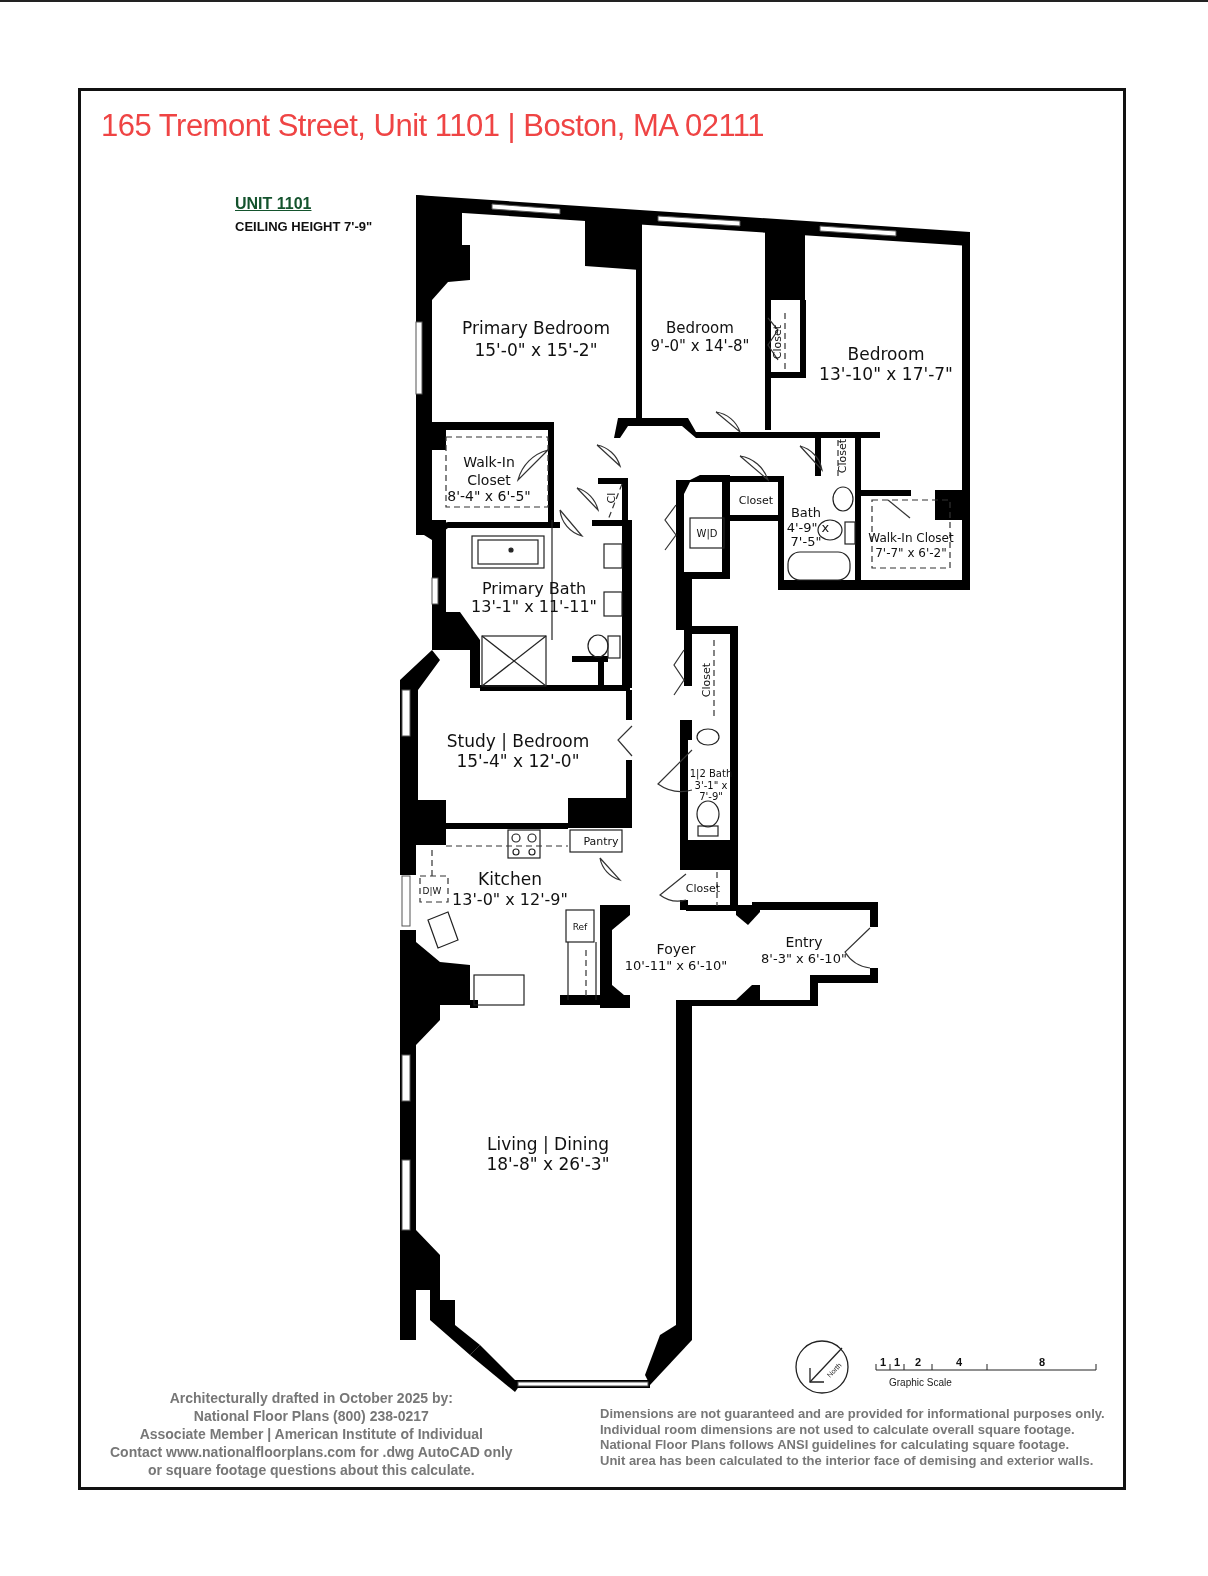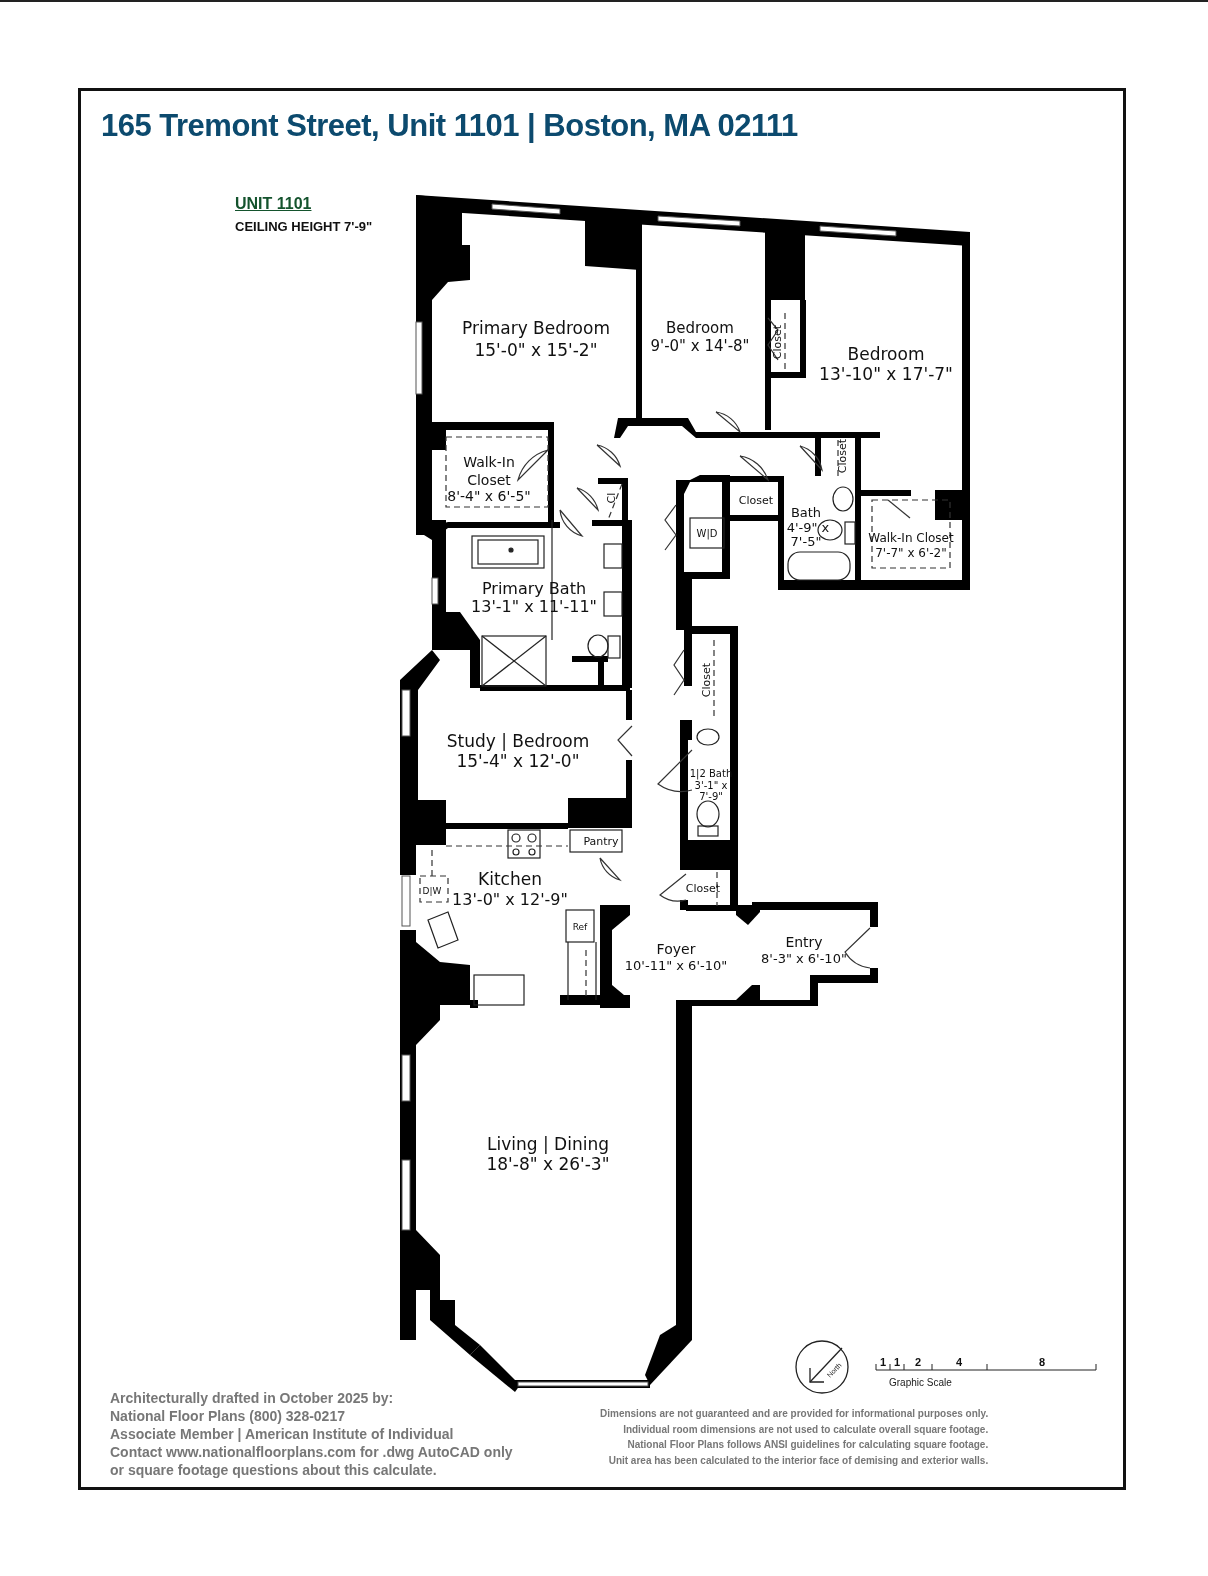--- a/index.html
+++ b/index.html
@@ -1,25 +1,25 @@
 <!DOCTYPE html>
 <html><head>
 <meta charset="utf-8">
 <style>
   html, body { margin:0; padding:0; background:#fff; }
   body { width:1208px; height:1576px; position:relative; overflow:hidden; font-family:"Liberation Sans", sans-serif; }
   .topbar { position:absolute; left:0; top:0; width:1208px; height:2px; background:#222; }
   .frame { position:absolute; left:78px; top:88px; width:1048px; height:1402px; border:3px solid #111; box-sizing:border-box; }
-  .title { position:absolute; left:101px; top:108px; font-size:31px; font-weight:bold; color:#0c4a6e; letter-spacing:-0.5px; white-space:nowrap; }
+  .title { position:absolute; left:101px; top:108px; font-size:31px; font-weight:normal; color:#ef4444; letter-spacing:-0.5px; white-space:nowrap; }
   .unit-label { position:absolute; left:235px; top:195px; font-size:16px; font-weight:bold; text-decoration:underline; color:#14532d; }
   .ceiling { position:absolute; left:235px; top:219px; font-size:13px; font-weight:bold; color:#111; }
   svg.plan { position:absolute; left:0; top:0; }
   .rl { font-family:"DejaVu Sans", sans-serif; fill:#111; text-anchor:middle; }
-  .note-left { position:absolute; left:110px; top:1389px; font-size:14px; font-weight:bold; color:#777; line-height:18px; }
-  .note-right { position:absolute; left:600px; top:1406px; font-size:10px; font-weight:bold; color:#777; line-height:15.5px;text-align:right; }
+  .note-left { position:absolute; left:110px; top:1389px; font-size:14px; font-weight:bold; color:#777; line-height:18px;text-align:center; }
+  .note-right { position:absolute; left:600px; top:1406px; font-size:13px; font-weight:bold; color:#777; line-height:15.5px; }
   .scale-label { position:absolute; left:876px; top:1377px; font-size:10px; color:#222;margin-left:13px; }
   .note-left div, .note-right div { white-space:nowrap; }
 </style>
 </head>
 <body>
 
 <div class="topbar"></div>
 <div class="frame"></div>
 
 <div class="title">165 Tremont Street, Unit 1101 | Boston, MA 02111</div>
@@ -268,21 +268,21 @@
       <text x="959" y="1366">4</text>
       <text x="1042" y="1366">8</text>
     </g>
   </g>
 </svg>
 
 <div class="scale-label">Graphic Scale</div>
 
 <div class="note-left">
   <div>Architecturally drafted in October 2025 by:</div>
-  <div>National Floor Plans   (800) 328-0217</div>
+  <div>National Floor Plans   (800) 238-0217</div>
   <div>Associate Member | American Institute of Individual</div>
   <div>Contact www.nationalfloorplans.com for .dwg AutoCAD only</div>
   <div>or square footage questions about this calculate.</div>
 </div>
 
 <div class="note-right">
   <div>Dimensions are not guaranteed and are provided for informational purposes only.</div>
   <div>Individual room dimensions are not used to calculate overall square footage.</div>
   <div>National Floor Plans follows ANSI guidelines for calculating square footage.</div>
   <div>Unit area has been calculated to the interior face of demising and exterior walls.</div>

